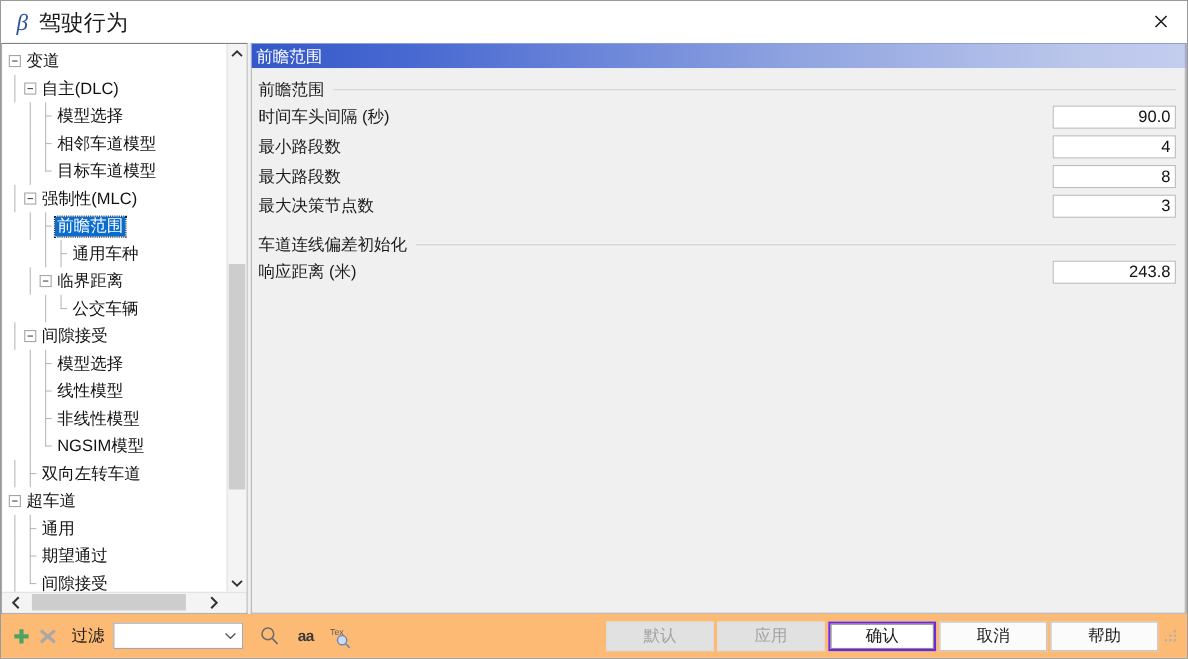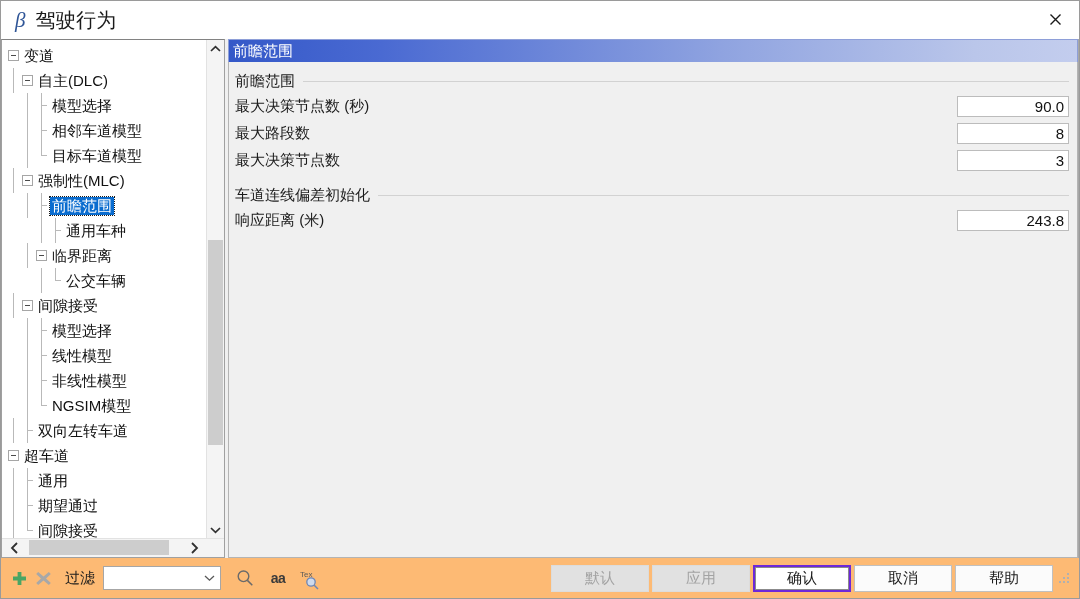--- a/index.html
+++ b/index.html
@@ -506,22 +506,26 @@
 
     <div class="content-panel">
       <div class="panel-header">前瞻范围</div>
       <div class="panel-body">
         <div id="groups-container">
             <div class="group-head">
               <span>前瞻范围</span>
               <span class="rule"></span>
             </div>
             <div class="field-row">
-              <span class="field-label">最大决策节点数 (秒)</span>
+              <span class="field-label">时间车头间隔 (秒)</span>
               <div class="field-input">90.0</div>
+            </div>
+            <div class="field-row">
+              <span class="field-label">最小路段数</span>
+              <div class="field-input">4</div>
             </div>
             <div class="field-row">
               <span class="field-label">最大路段数</span>
               <div class="field-input">8</div>
             </div>
             <div class="field-row">
               <span class="field-label">最大决策节点数</span>
               <div class="field-input">3</div>
             </div>
             <div class="spacer-gap"></div>

